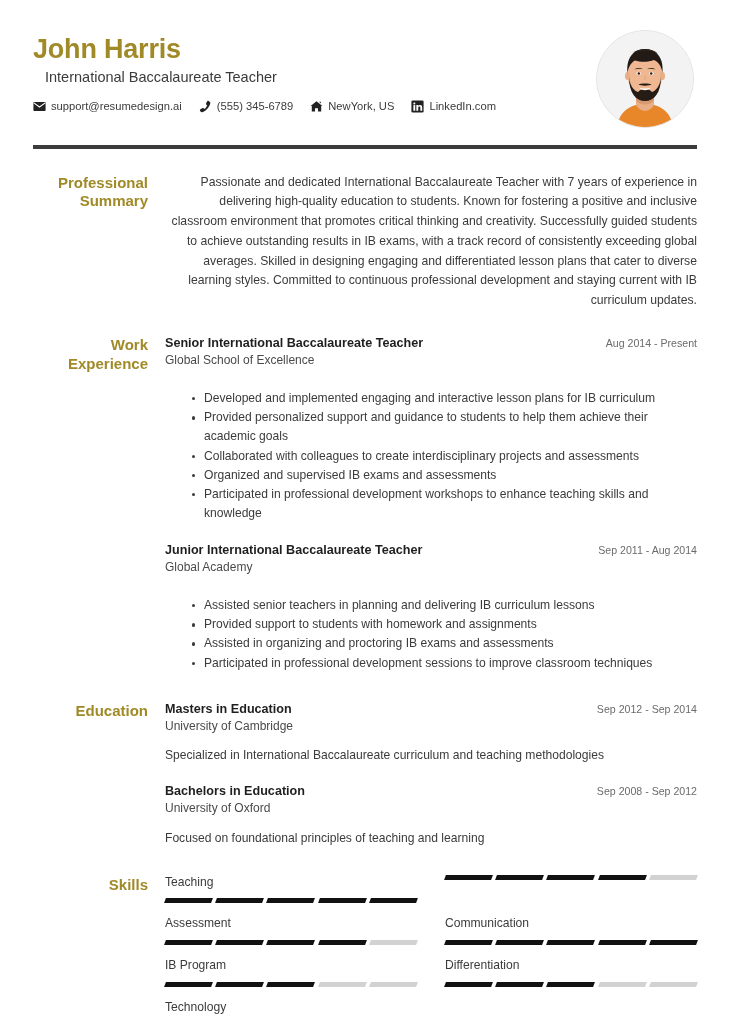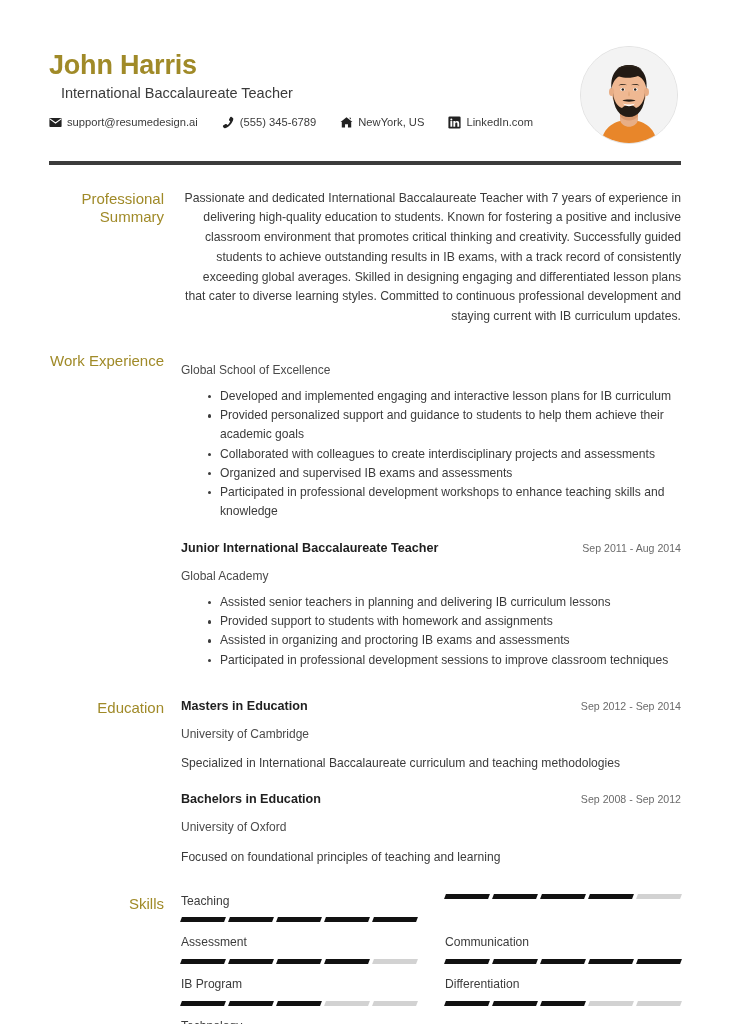--- a/index.html
+++ b/index.html
@@ -13,21 +13,21 @@
     font-family: "Liberation Sans", sans-serif;
     color: #333333;
     overflow: hidden;
     position: relative;
   }
 
   .page {
     width: 730px;
     height: 1024px;
     box-sizing: border-box;
-    padding: 16px;
+    padding: 0;
     position: relative;
   }
 
   
   .header {
     padding: 30px 33px 0 33px;
     display: flex;
     align-items: flex-start;
     justify-content: space-between;
   }
@@ -45,21 +45,21 @@
     font-size: 14.5px;
     color: #3b3b3b;
     font-weight: normal;
     line-height: 1.2;
     margin: 0 0 13px 12px;
   }
 
   .contact-row {
     display: flex;
     align-items: center;
-    gap: 24px;
+    gap: 17px;
     flex-wrap: wrap;
   }
   .contact-item {
     display: flex;
     align-items: center;
     gap: 5px;
     font-size: 11.2px;
     color: #3b3b3b;
     white-space: nowrap;
   }
@@ -91,21 +91,21 @@
     margin-top: 24px;
     align-items: flex-start;
   }
   .section-label {
     width: 132px;
     flex: none;
     text-align: right;
     padding-right: 17px;
     box-sizing: border-box;
     font-size: 15px;
-    font-weight: normal;
+    font-weight: bold;
     color: #A08A28;
     line-height: 1.25;
     padding-top: 1px;
   }
   .section-body {
     flex: 1;
     min-width: 0;
   }
 
   .summary-text {
@@ -134,31 +134,31 @@
   .entry-date {
     font-size: 10.6px;
     color: #6b6b6b;
     white-space: nowrap;
     flex: none;
   }
   .entry-org {
     font-size: 12px;
     color: #4a4a4a;
     line-height: 1.45;
-    margin-top: 11px;
+    margin-top: 0;
   }
   .entry-desc {
     font-size: 12.1px;
     color: #3b3b3b;
     line-height: 1.5;
     margin-top: 11px;
   }
 
   .bullets {
-    margin: 8px 0 0 0;
+    margin: 20px 0 0 0;
     padding: 0 0 0 27px;
     list-style: none;
   }
   .bullets li {
     font-size: 12.1px;
     line-height: 1.58;
     color: #3b3b3b;
     position: relative;
     padding-left: 12px;
     margin-bottom: 0px;
@@ -298,20 +298,24 @@
     <div class="section-label">Professional Summary</div>
     <div class="section-body">
       <p class="summary-text">Passionate and dedicated International Baccalaureate Teacher with 7 years of experience in delivering high-quality education to students. Known for fostering a positive and inclusive classroom environment that promotes critical thinking and creativity. Successfully guided students to achieve outstanding results in IB exams, with a track record of consistently exceeding global averages. Skilled in designing engaging and differentiated lesson plans that cater to diverse learning styles. Committed to continuous professional development and staying current with IB curriculum updates.</p>
     </div>
   </div>
 
   <div class="section">
     <div class="section-label">Work Experience</div>
     <div class="section-body" id="work-body">
         <div class="entry">
+          <div class="entry-head">
+            <div class="entry-title">Senior International Baccalaureate Teacher</div>
+            <div class="entry-date">Aug 2014 - Present</div>
+          </div>
           <div class="entry-org">Global School of Excellence</div>
           <ul class="bullets">
             <li>Developed and implemented engaging and interactive lesson plans for IB curriculum</li>
             <li>Provided personalized support and guidance to students to help them achieve their academic goals</li>
             <li>Collaborated with colleagues to create interdisciplinary projects and assessments</li>
             <li>Organized and supervised IB exams and assessments</li>
             <li>Participated in professional development workshops to enhance teaching skills and knowledge</li>
           </ul>
         </div>
         <div class="entry">

